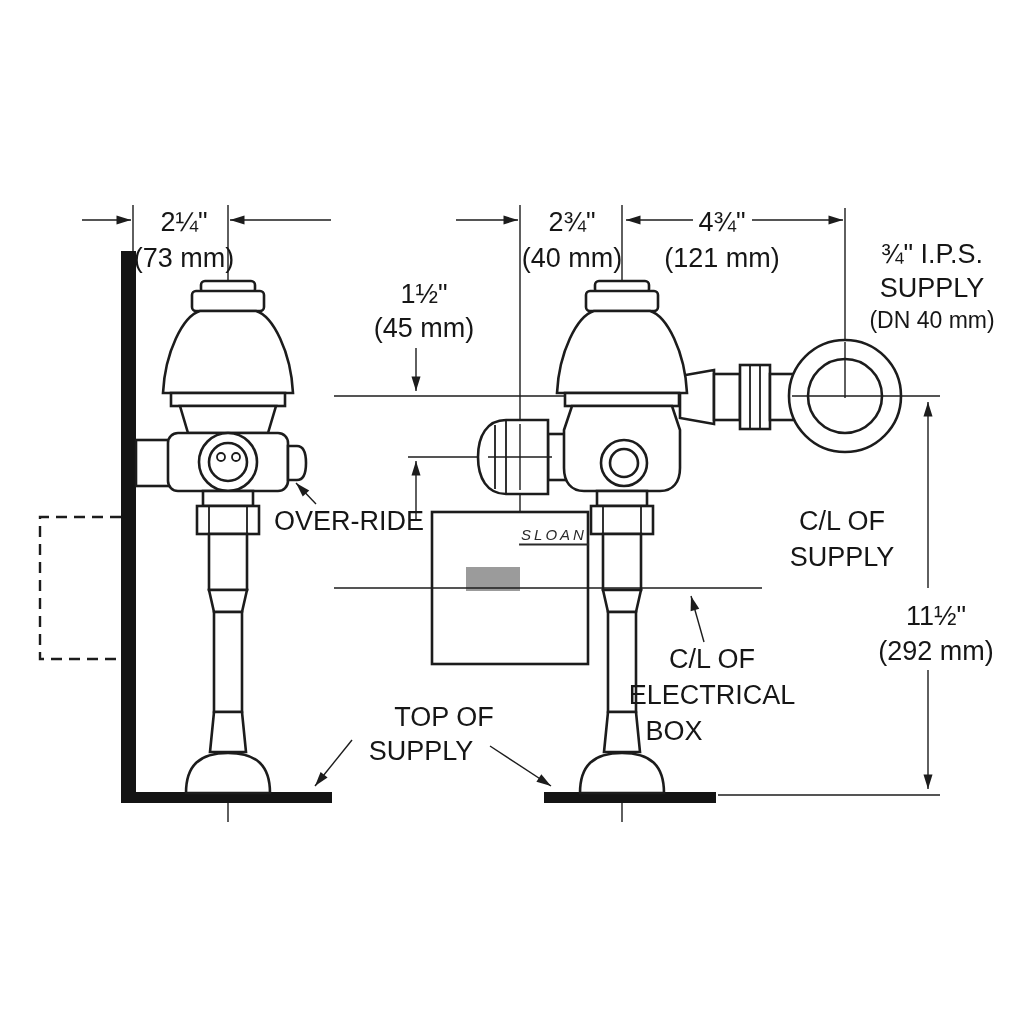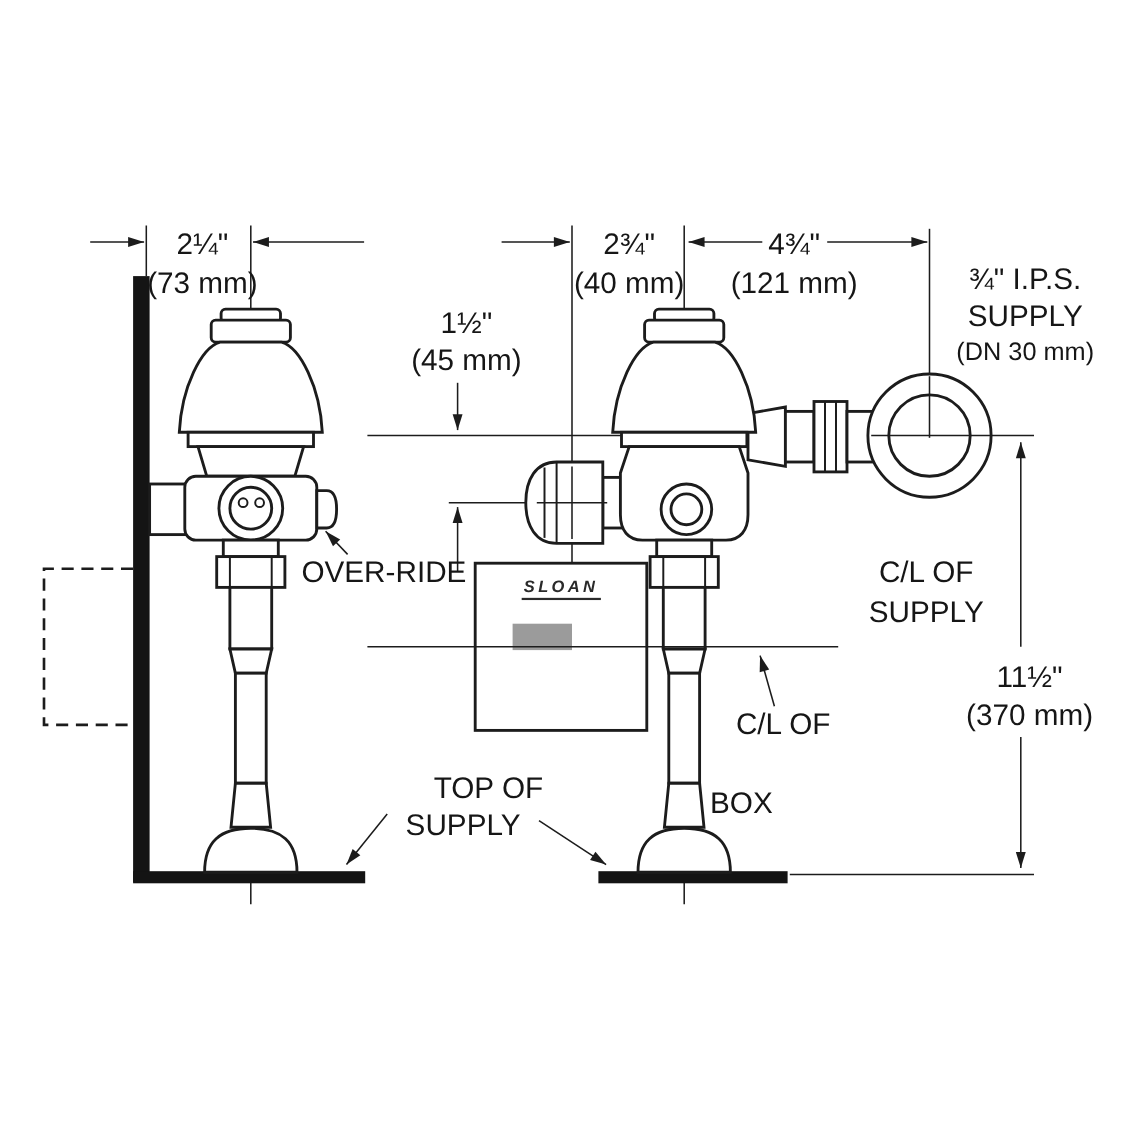--- a/index.html
+++ b/index.html
@@ -2,22 +2,22 @@
 <html><head>
 <meta charset="utf-8">
 <style>
   html,body{margin:0;padding:0;background:#fff;}
   #stage{position:relative;width:1024px;height:1024px;background:#ffffff;overflow:hidden;
          font-family:"Liberation Sans", sans-serif;}
   #art{position:absolute;left:0;top:0;}
   .lbl{position:absolute;transform:translate(-50%,-50%);white-space:nowrap;
        font-size:27px;color:#161616;line-height:1;}
   .sm{font-size:23px;}
-  .sloan{font-size:15px;font-weight:bold;font-style:italic;letter-spacing:3px;
-         color:#2a2a2a;border-bottom:2px solid #2a2a2a;padding:0 2px 2px 2px;}
+  .sloan{font-size:15px;font-weight:normal;font-style:italic;letter-spacing:3px;
+         color:#2a2a2a;border-bottom:2px solid #2a2a2a;padding:0 2px 2px 2px;margin-left:44px;}
   svg .shape{fill:#ffffff;stroke:#1c1c1c;stroke-width:2.6;}
   svg .solid{fill:#141414;stroke:none;}
   svg .thin{stroke:#1c1c1c;stroke-width:1.4;fill:none;}
   svg .dim{stroke:#1c1c1c;stroke-width:1.4;fill:none;}
   svg .dash{stroke:#1c1c1c;stroke-width:2.4;fill:none;stroke-dasharray:11 7;}
   svg .detail{stroke:#1c1c1c;stroke-width:1.8;fill:none;}
 </style>
 </head>
 <body>
 
@@ -145,34 +145,35 @@
   <div class="lbl" style="left:184px;top:258px">(73 mm)</div>
 
   <div class="lbl" style="left:572px;top:222px">2¾"</div>
   <div class="lbl" style="left:572px;top:258px">(40 mm)</div>
 
   <div class="lbl" style="left:722px;top:222px">4¾"</div>
   <div class="lbl" style="left:722px;top:258px">(121 mm)</div>
 
   <div class="lbl" style="left:932px;top:254px">¾" I.P.S.</div>
   <div class="lbl" style="left:932px;top:288px">SUPPLY</div>
-  <div class="lbl sm" style="left:932px;top:320px">(DN 30 mm)</div>
+  <div class="lbl sm" style="left:932px;top:320px">(DN 40 mm)</div>
 
   <div class="lbl" style="left:424px;top:294px">1½"</div>
   <div class="lbl" style="left:424px;top:328px">(45 mm)</div>
 
   <div class="lbl" style="left:349px;top:521px">OVER-RIDE</div>
 
   <div class="lbl" style="left:842px;top:521px">C/L OF</div>
   <div class="lbl" style="left:842px;top:557px">SUPPLY</div>
 
   <div class="lbl" style="left:936px;top:616px">11½"</div>
-  <div class="lbl" style="left:936px;top:651px">(370 mm)</div>
+  <div class="lbl" style="left:936px;top:651px">(292 mm)</div>
 
   <div class="lbl" style="left:712px;top:659px">C/L OF</div>
+  <div class="lbl" style="left:712px;top:695px">ELECTRICAL</div>
   <div class="lbl" style="left:674px;top:731px">BOX</div>
 
   <div class="lbl" style="left:444px;top:717px">TOP OF</div>
   <div class="lbl" style="left:421px;top:751px">SUPPLY</div>
 
   <div class="lbl sloan" style="left:510px;top:536px">SLOAN</div>
 
 </div>
 
 </body></html>

